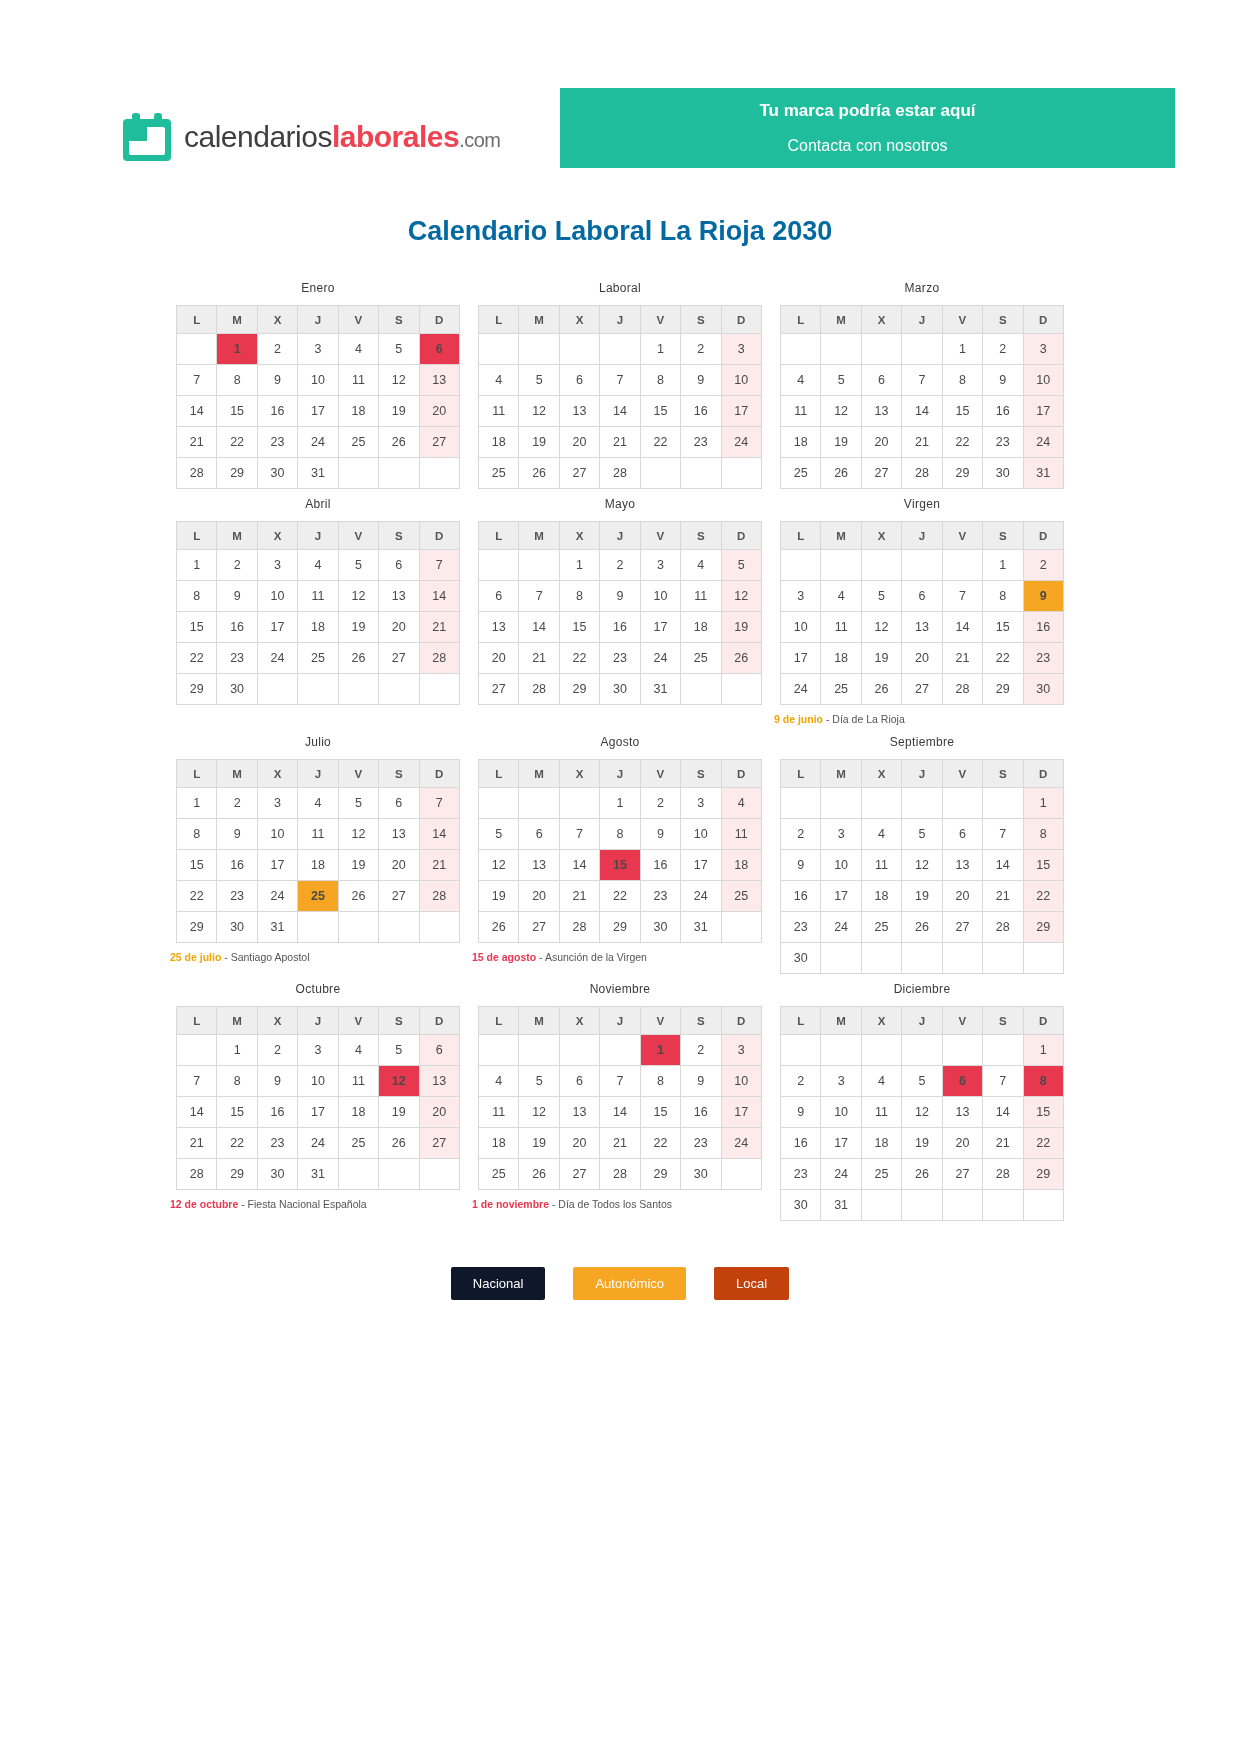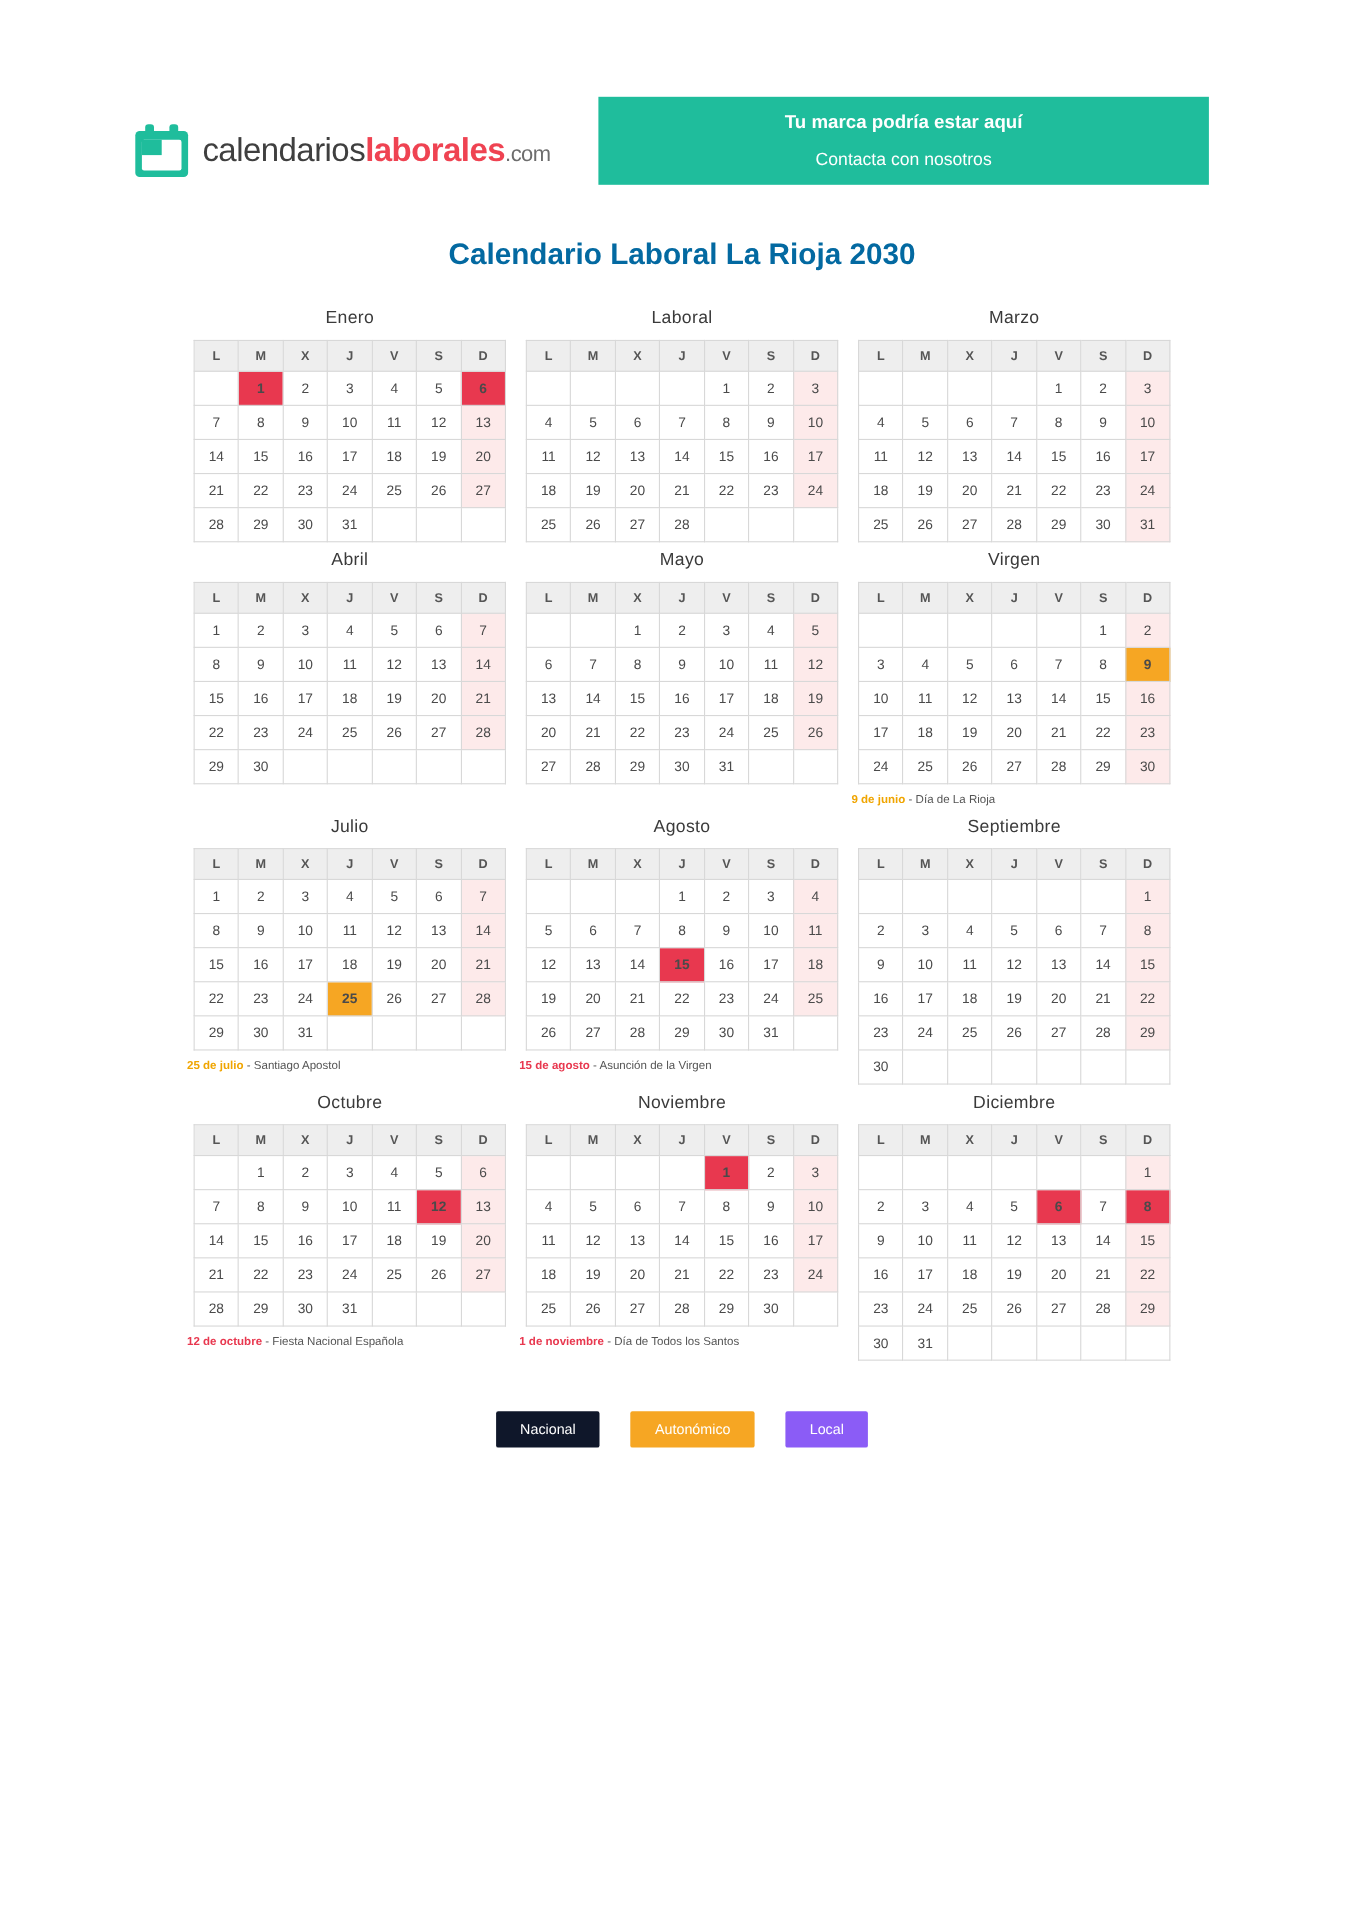--- a/index.html
+++ b/index.html
@@ -38,22 +38,22 @@
   .logo-text {
     font-size: 30px;
     letter-spacing: -0.5px;
     color: #3f3f3f;
     white-space: nowrap;
   }
   .logo-text .bold { font-weight: bold; color: #ef4352; }
   .logo-text .dotcom { font-size: 20px; color: #6d6d6d; }
 
   .banner {
-    margin-left: 24px;
-    width: 555px;
+    margin-left: 40px;
+    width: 615px;
     height: 80px;
     background: #1fbd9c;
     color: #ffffff;
     display: flex;
     flex-direction: column;
     align-items: center;
     justify-content: center;
     gap: 16px;
   }
   .banner-line1 { font-size: 17px; font-weight: bold; }
@@ -75,21 +75,21 @@
     justify-content: center;
     margin-top: 34px;
     padding: 0 110px;
   }
   .month {
     width: 302px;
     margin-bottom: 8px;
   }
   .month-name {
     text-align: center;
-    font-size: 16px;
+    font-size: 12px;
     color: #3a3a3a;
     margin-bottom: 10px;
     letter-spacing: 0.3px;
   }
   table.cal {
     border-collapse: collapse;
     width: 284px;
     margin: 0 auto;
     table-layout: fixed;
   }
@@ -141,21 +141,21 @@
   }
   .legend span {
     display: inline-block;
     padding: 9px 22px;
     color: #ffffff;
     font-size: 13px;
     border-radius: 2px;
   }
   .lg-n { background: #0f172a; }
   .lg-a { background: #f6a623; }
-  .lg-l { background: #8b5cf6; }
+  .lg-l { background: #c2410c; }
 </style>
 </head>
 <body>
 
 <div class="page">
 
   <div class="header">
     <div class="logo-wrap">
       <span class="logo-mark">
         <svg width="54" height="54" viewBox="0 0 54 54" xmlns="http://www.w3.org/2000/svg">

